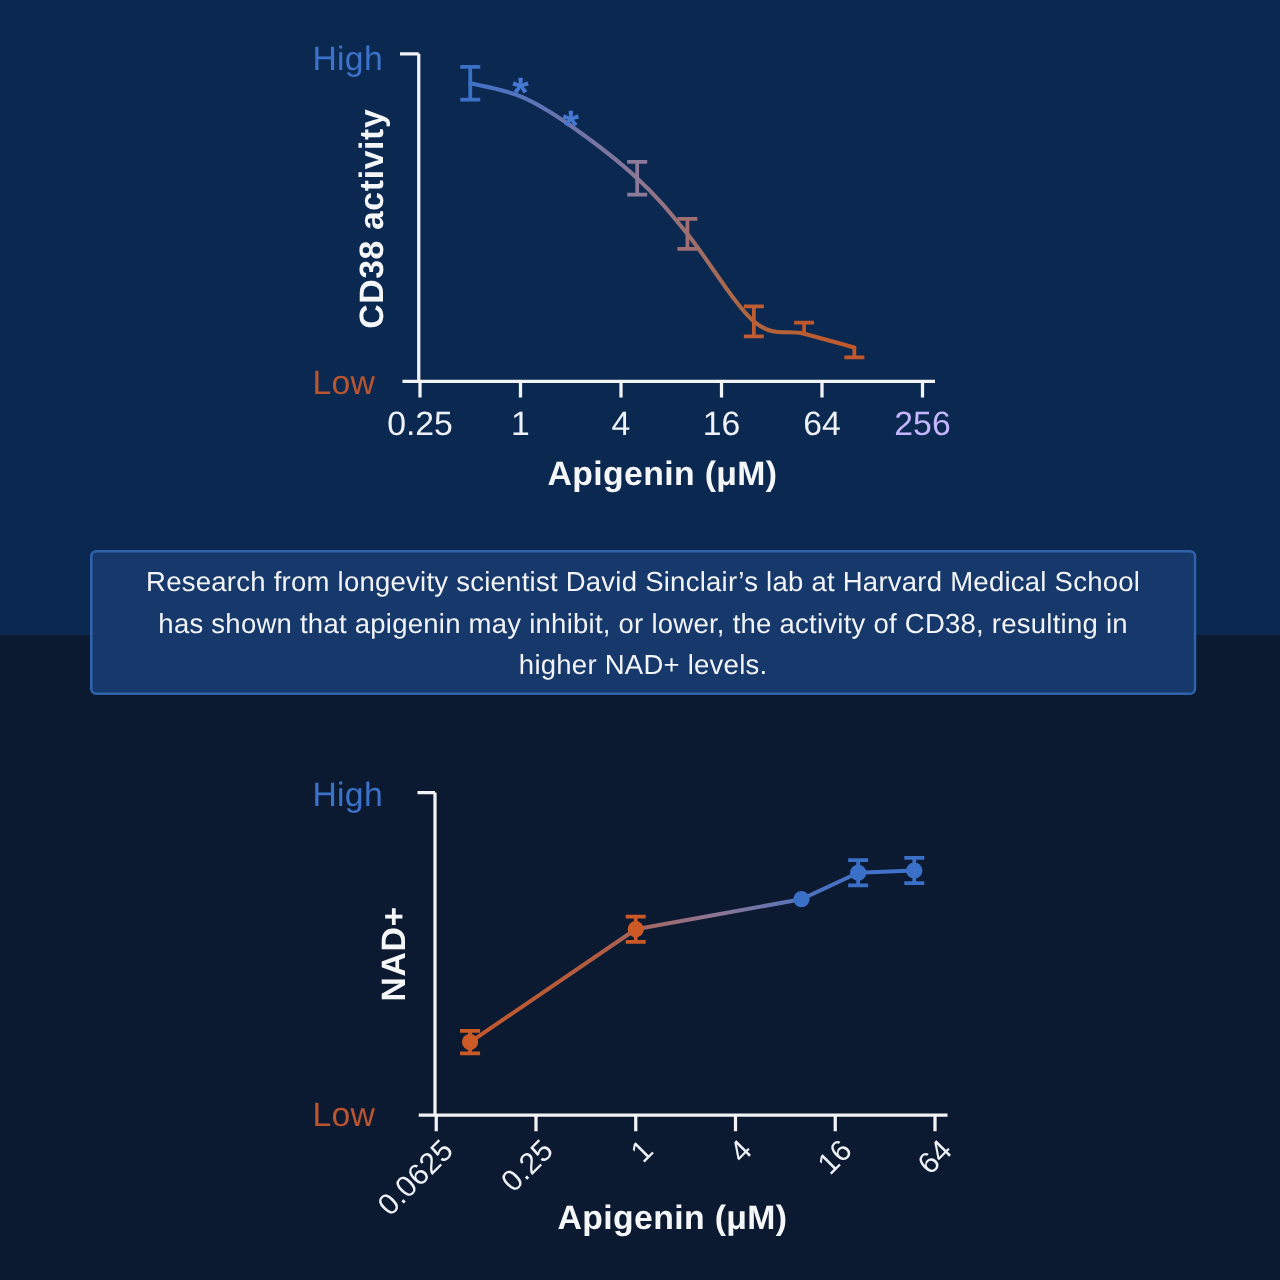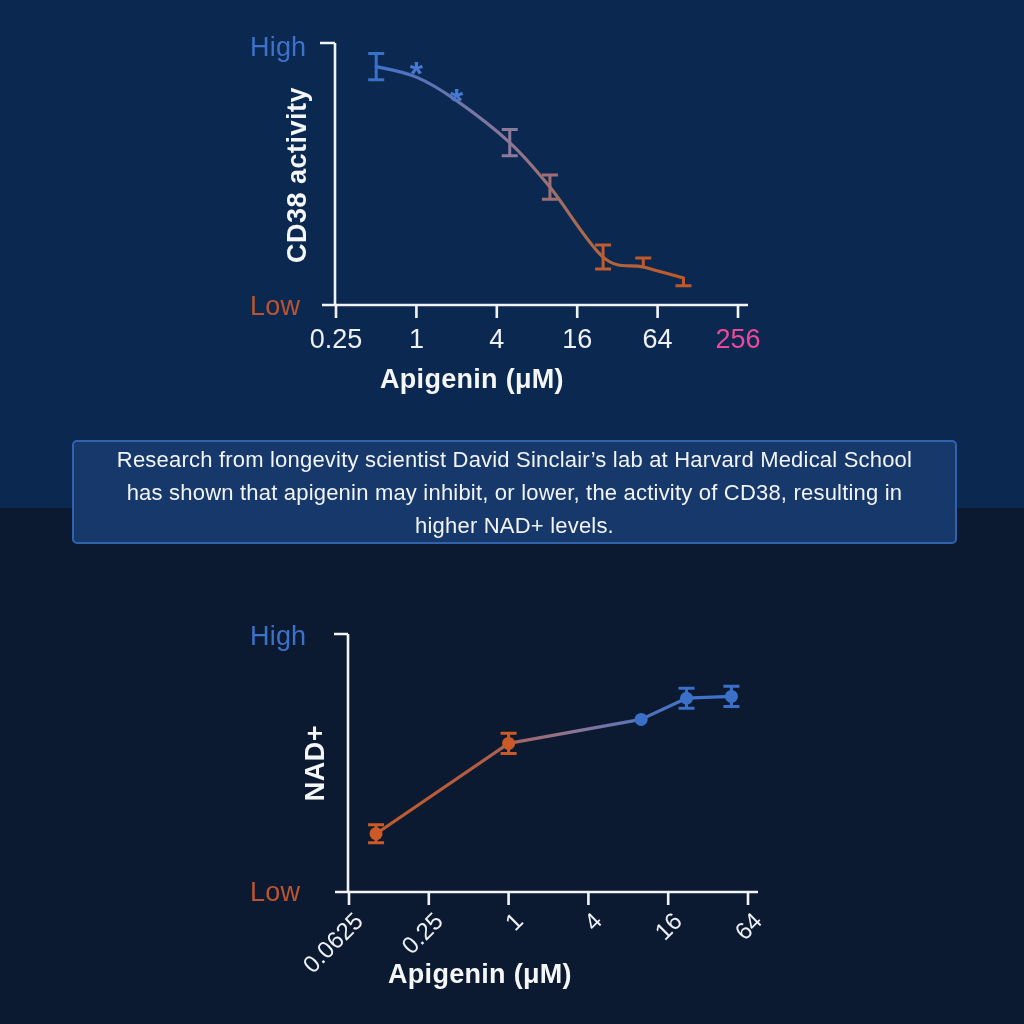--- a/index.html
+++ b/index.html
@@ -9,27 +9,27 @@
   }
   .band{position:absolute;left:0;width:100%;}
   .chart{position:absolute;}
   .chart svg{position:absolute;left:0;top:0;overflow:visible;}
   .axis-end-label{position:absolute;font-size:27px;letter-spacing:0.2px;}
   .right-align{text-align:left;}
   .ylabel{
     position:absolute;font-size:27px;font-weight:bold;text-align:center;
     transform:rotate(-90deg);letter-spacing:0.5px;
   }
-  .xlabel{position:absolute;font-size:27px;font-weight:bold;letter-spacing:0.3px;}
+  .xlabel{position:absolute;font-size:27px;font-weight:bold;text-align:center;letter-spacing:0.3px;}
   .tick-label{position:absolute;font-size:27px;text-align:center;}
   .tick-label.rot{
     font-size:24px;text-align:right;transform-origin:100% 0;transform:rotate(-45deg);
   }
   .info-box{
-    position:absolute;left:72px;top:440px;width:885px;height:104px;
+    position:absolute;left:72px;top:440px;width:885px;height:116px;
     box-sizing:border-box;border-radius:5px;
     display:flex;align-items:center;
   }
   .info-box p{
     margin:0;padding:0 42px;font-size:22px;line-height:33px;text-align:center;
     letter-spacing:0.2px;
   }
 </style>
 </head>
 <body>
@@ -67,21 +67,21 @@
     <div class="axis-end-label right-align" id="top-low" style="left: 0px; top: 266px; width: 72px; color: rgb(187, 85, 48);">Low</div>
 
     <div class="ylabel" id="top-ylabel" style="left: -83px; top: 135px; width: 260px; height: 30px; color: rgb(245, 246, 248);">CD38 activity</div>
 
     <div id="ticks-top">
         <div class="tick-label" style="color: rgb(238, 241, 245); left: 41px; top: 299px; width: 90px;">0.25</div>
         <div class="tick-label" style="color: rgb(238, 241, 245); left: 121.4px; top: 299px; width: 90px;">1</div>
         <div class="tick-label" style="color: rgb(238, 241, 245); left: 201.8px; top: 299px; width: 90px;">4</div>
         <div class="tick-label" style="color: rgb(238, 241, 245); left: 282.2px; top: 299px; width: 90px;">16</div>
         <div class="tick-label" style="color: rgb(238, 241, 245); left: 362.6px; top: 299px; width: 90px;">64</div>
-        <div class="tick-label" style="color: #ec4899; left: 443px; top: 299px; width: 90px;">256</div>
+        <div class="tick-label" style="color: #c4b5fd; left: 443px; top: 299px; width: 90px;">256</div>
       </div>
 
     <div class="xlabel" id="top-xlabel" style="left: 130px; top: 339px; width: 300px; color: rgb(245, 246, 248);">Apigenin (μM)</div>
   </div>
 
   <div class="info-box" id="info-box" style="background: rgb(22, 56, 106); border: 2px solid rgb(47, 100, 172);">
     <p style="color: rgb(242, 244, 247);">Research from longevity scientist David Sinclair’s lab at Harvard Medical School has shown that apigenin may inhibit, or lower, the activity of CD38, resulting in higher NAD+ levels.</p>
   </div>
 
   <div class="chart" id="chart-bot" style="left:250px;top:615px;width:540px;height:395px;">

